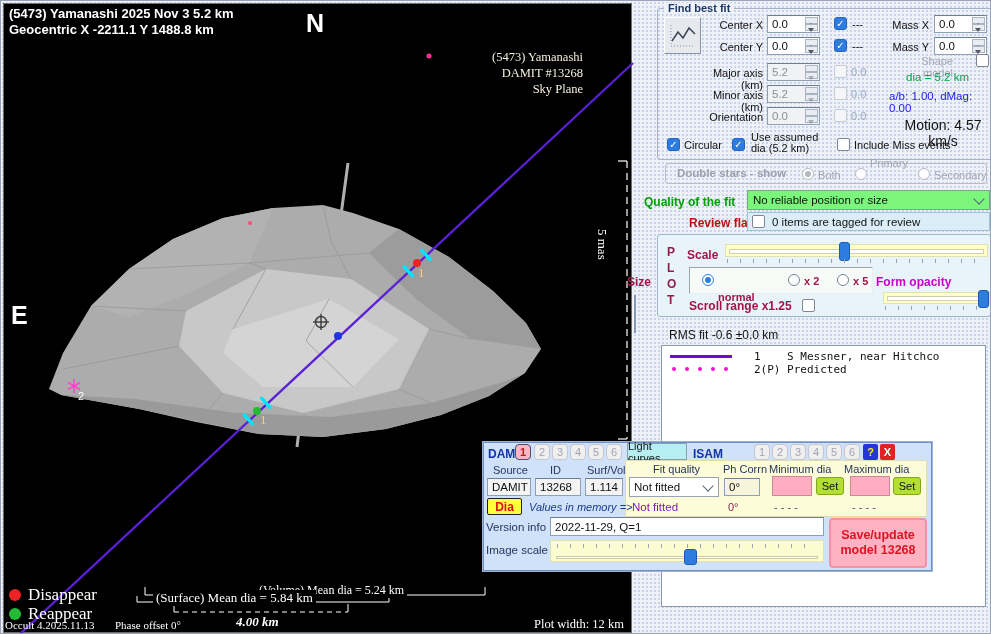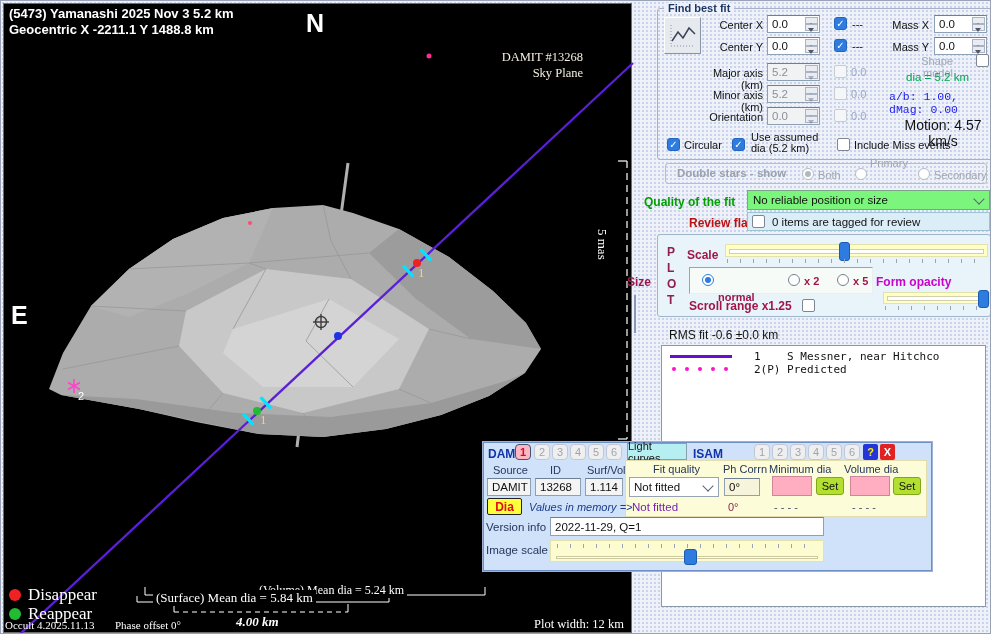--- a/index.html
+++ b/index.html
@@ -121,20 +121,21 @@
 
     <circle cx="14" cy="594" r="6" fill="#ee2222"></circle>
     <circle cx="14" cy="613" r="6" fill="#22bb33"></circle>
   </svg>
 
   <div class="a pz wt" style="left:8px;top:5px;font-weight:bold;font-size:13px;">(5473) Yamanashi  2025 Nov 3   5.2 km</div>
   <div class="a pz wt" style="left:8px;top:21px;font-weight:bold;font-size:13px;">Geocentric  X  -2211.1  Y 1488.8 km</div>
   <div class="a pz wt" style="left:305px;top:8px;font-weight:bold;font-size:25px;">N</div>
   <div class="a pz wt" style="left:10px;top:300px;font-weight:bold;font-size:25px;">E</div>
   <div class="a pz ser" style="left:420px;top:48px;width:162px;text-align:right;color:#f5efdf;font-size:12.5px;line-height:16px;">
+    <div>(5473) Yamanashi</div>
     <div>DAMIT #13268</div>
     <div>Sky Plane</div>
   </div>
   <div class="a pz ser wt" style="left:609px;top:228px;font-size:13px;transform:rotate(90deg);transform-origin:0 0;">5 mas</div>
   <div class="a pz ser" style="left:417px;top:264px;color:#ffcc7a;font-size:13px;">1</div>
   <div class="a pz ser" style="left:259px;top:411px;color:#ffcc7a;font-size:13px;">1</div>
   <div class="a pz wt" style="left:77px;top:389px;font-size:11px;">2</div>
   <div class="a pz ser wt" style="left:27px;top:584px;font-size:17px;">Disappear</div>
   <div class="a pz ser wt" style="left:27px;top:603px;font-size:17px;">Reappear</div>
   <div class="a pz ser wt" style="left:4px;top:618px;font-size:11px;">Occult 4.2025.11.13</div>
@@ -212,21 +213,21 @@
   <div class="a lbl" style="left:688px;top:88px;width:74px;text-align:right;">Minor axis (km)</div>
   <div class="a fld dis" style="left:766px;top:84px;width:53px;height:18px;">
     <span>5.2</span>
     <span class="spin gray">
         <i class="up"></i>
         <i class="dn"></i>
       </span>
   </div>
   <div class="a cb disab" style="left:833px;top:86px;"></div>
   <div class="a lbl" style="left:850px;top:87px;color:#9aa8c0;">0.0</div>
-  <div class="a lbl" style="left:888px;top:89px;color:#2222ee;font-size:11.5px;font-family:Liberation Mono, monospace;">a/b: 1.00, dMag: 0.00</div>
+  <div class="a lbl" style="left:888px;top:89px;color:#2222ee;font-size:11.5px;">a/b: 1.00, dMag: 0.00</div>
 
   <div class="a lbl" style="left:688px;top:110px;width:74px;text-align:right;">Orientation</div>
   <div class="a fld dis" style="left:766px;top:106px;width:53px;height:18px;">
     <span>0.0</span>
     <span class="spin gray">
         <i class="up"></i>
         <i class="dn"></i>
       </span>
   </div>
   <div class="a cb disab" style="left:833px;top:108px;"></div>
@@ -327,21 +328,21 @@
   <div class="a btn dz" style="left:862px;top:443px;width:15px;height:16px;background:#2436d8;color:#ffee00;font-weight:bold;border-radius:2px;">?</div>
   <div class="a btn dz" style="left:879px;top:443px;width:15px;height:16px;background:#e02222;color:#fff;font-weight:bold;border-radius:2px;">X</div>
 
   <div class="a dz" style="left:624px;top:459px;width:302px;height:57px;background:#fdfcd8;border:1px solid #e2dcae;"></div>
   <div class="a dz" style="left:492px;top:463px;color:#25365c;">Source</div>
   <div class="a dz" style="left:549px;top:463px;color:#25365c;">ID</div>
   <div class="a dz" style="left:586px;top:463px;color:#25365c;">Surf/Vol</div>
   <div class="a dz" style="left:652px;top:462px;color:#25365c;">Fit quality</div>
   <div class="a dz" style="left:722px;top:462px;color:#25365c;">Ph Corrn</div>
   <div class="a dz" style="left:768px;top:462px;color:#25365c;">Minimum dia</div>
-  <div class="a dz" style="left:843px;top:462px;color:#25365c;">Volume dia</div>
+  <div class="a dz" style="left:843px;top:462px;color:#25365c;">Maximum dia</div>
 
   <div class="a fld dz" style="left:486px;top:477px;width:44px;height:18px;background:#f4f4f4;">
       <span>DAMIT</span>
     </div>
   <div class="a fld dz" style="left:534px;top:477px;width:46px;height:18px;background:#f4f4f4;">
       <span>13268</span>
     </div>
   <div class="a fld dz" style="left:584px;top:477px;width:38px;height:18px;background:#f4f4f4;">
       <span>1.114</span>
     </div>
@@ -367,14 +368,18 @@
   <div class="a dz" style="left:485px;top:520px;color:#25365c;font-size:11.5px;">Version info</div>
   <div class="a fld dz" style="left:549px;top:516px;width:274px;height:19px;">
       <span>2022-11-29, Q=1</span>
     </div>
   <div class="a dz" style="left:485px;top:543px;color:#25365c;font-size:11.5px;">Image scale</div>
   <div class="a track dz" style="left:549px;top:539px;width:274px;height:22px;background:#fdfcd0;">
     <span class="a ticks" style="left:6px;top:3px;width:260px;height:4px;"></span>
     <span class="a" style="left:5px;top:15px;width:262px;height:3px;background:#fff;border:1px solid #ccc8a0;"></span>
     <span class="thumb" style="left:133px;top:8px;height:14px;width:11px;"></span>
   </div>
+  <div class="a btn dz" style="left:828px;top:517px;width:98px;height:50px;background:#ffb2c2;border:2px solid #ef93a5;border-radius:4px;flex-direction:column;color:#e01123;font-weight:bold;font-size:12.5px;line-height:15px;">
+    <div>Save/update</div>
+    <div>model 13268</div>
+  </div>
 
 </div>
 
 </body></html>

